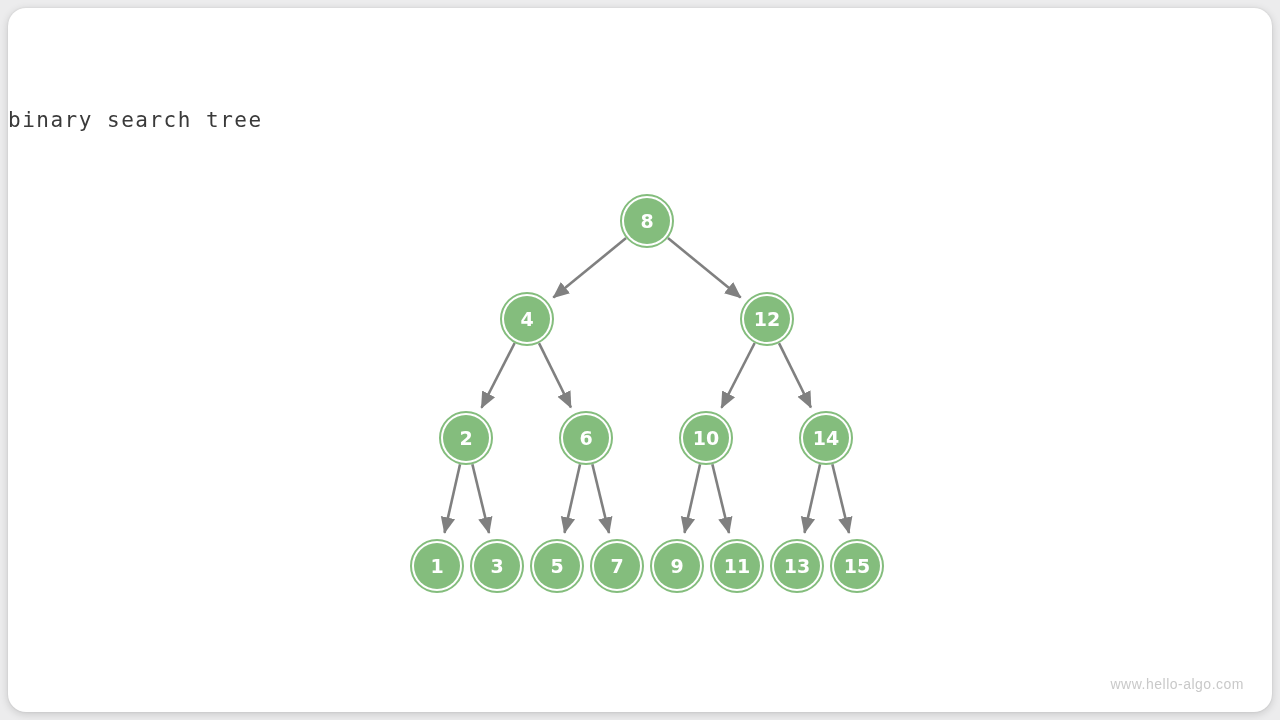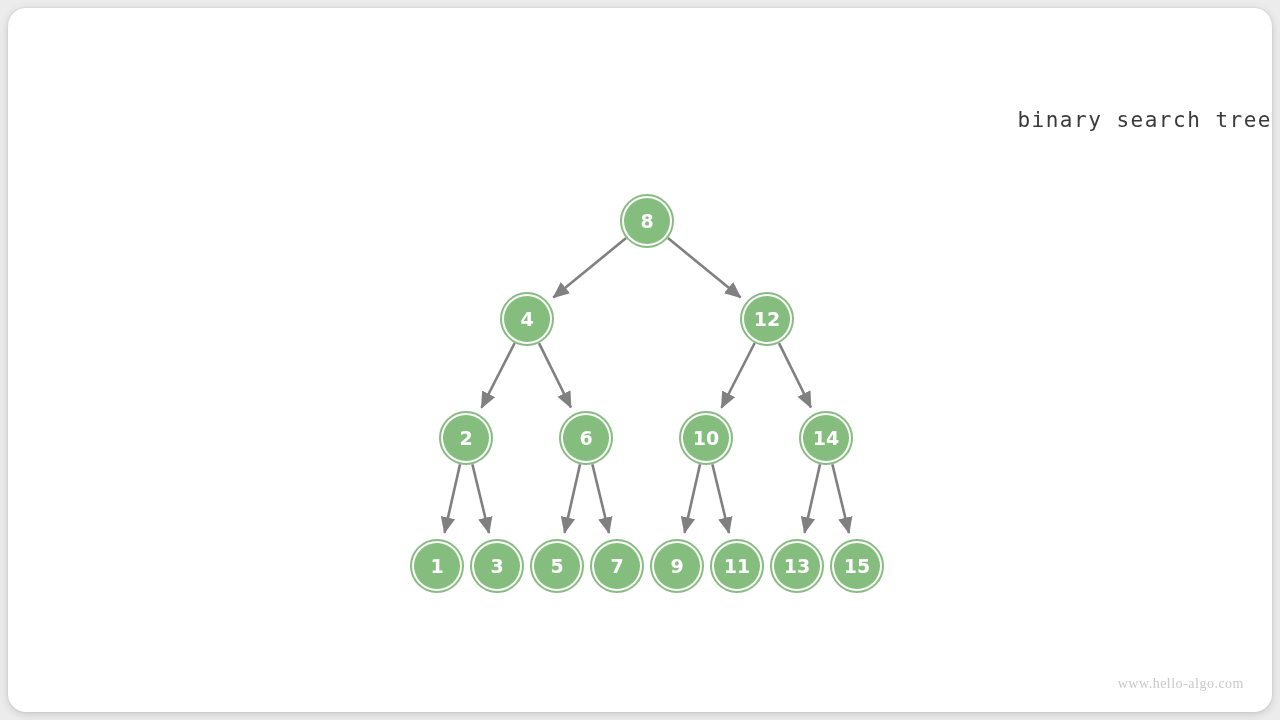--- a/index.html
+++ b/index.html
@@ -34,34 +34,34 @@
     font-weight: bold;
     color: #4a9e52;
     letter-spacing: 1px;
     font-family: "DejaVu Sans", "Liberation Sans", sans-serif;
   }
   #subtitle {
     position: absolute;
     left: 0;
     top: 100px;
     width: 1264px;
-    text-align: right;
+    text-align: left;
     font-size: 21px;
     color: #3a3a3a;
     letter-spacing: 1.5px;
     font-family: "DejaVu Sans Mono", "Liberation Mono", monospace;
   }
   #watermark {
     position: absolute;
     right: 28px;
     bottom: 20px;
     font-size: 14px;
     color: #c9c9c9;
     letter-spacing: 0.5px;
-    font-family: Liberation Serif, serif;
+    font-family: Liberation Sans, sans-serif;
   }
   #tree-svg {
     position: absolute;
     left: 0;
     top: 0;
     width: 1264px;
     height: 704px;
   }
   .node-label {
     font-family: "DejaVu Sans", "Liberation Sans", sans-serif;

